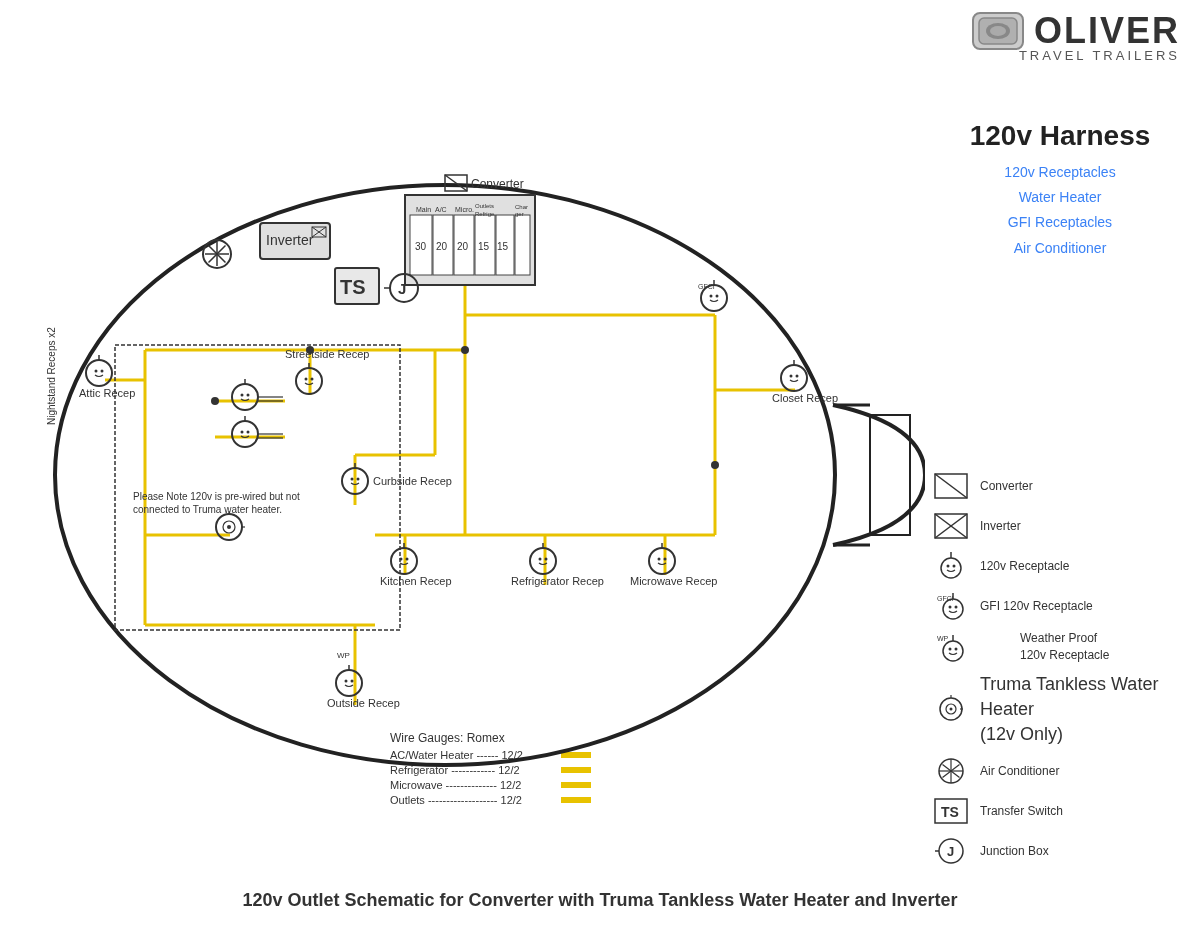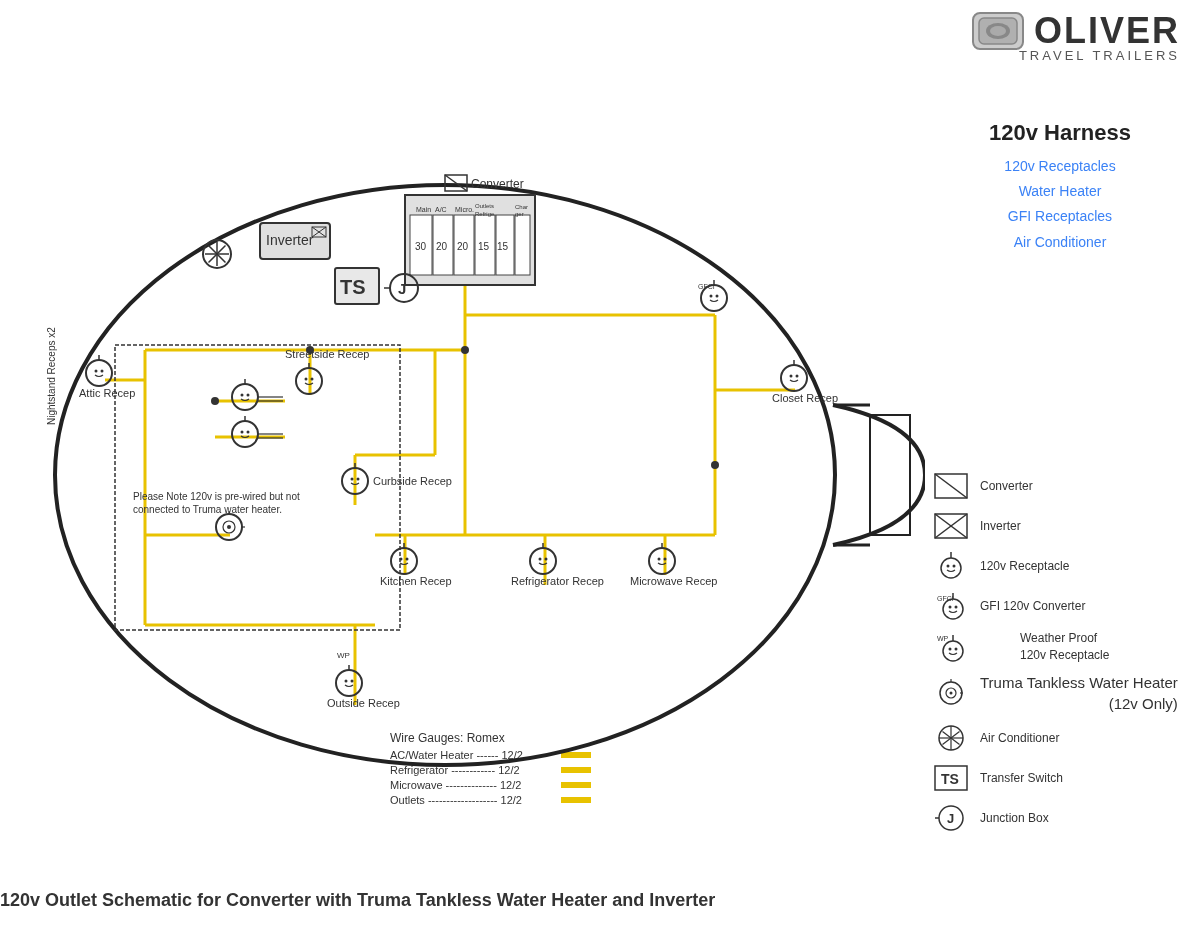--- a/index.html
+++ b/index.html
@@ -54,21 +54,21 @@
 
     
     #right-panel {
       position: absolute;
       top: 120px;
       right: 20px;
       width: 240px;
       text-align: center;
     }
     .harness-title {
-      font-size: 22px;
+      font-size: 28px;
       font-weight: bold;
       color: #222;
       margin-bottom: 8px;
     }
     .harness-items {
       font-size: 14px;
       color: #3b82f6;
       line-height: 1.8;
       margin-bottom: 20px;
     }
@@ -105,21 +105,21 @@
       flex-shrink: 0;
       margin-right: 8px;
     }
 
     
     #bottom-title {
       position: absolute;
       bottom: 18px;
       left: 0;
       right: 0;
-      text-align: left;
+      text-align: center;
       font-size: 18px;
       font-weight: bold;
       color: #333;
     }
 
     
     #wire-gauges {
       position: absolute;
       bottom: 120px;
       left: 390px;
@@ -211,21 +211,21 @@
     <div class="legend-icon">
       <svg width="36" height="32" viewBox="0 0 36 32">
         <circle cx="20" cy="19" r="10" fill="none" stroke="#333" stroke-width="1.5"></circle>
         <line x1="20" y1="9" x2="20" y2="3" stroke="#333" stroke-width="1.5"></line>
         <circle cx="17" cy="17" r="1.5" fill="#333"></circle>
         <circle cx="23" cy="17" r="1.5" fill="#333"></circle>
         <path d="M16 21 Q20 24 24 21" fill="none" stroke="#333" stroke-width="1.2"></path>
         <text x="4" y="11" font-size="7" fill="#333" font-family="Arial">GFCI</text>
       </svg>
     </div>
-    <span>GFI 120v Converter</span>
+    <span>GFI 120v Receptacle</span>
   </div>
 
   <div class="legend-item">
     <div class="legend-icon">
       <svg width="36" height="36" viewBox="0 0 36 36">
         <circle cx="20" cy="22" r="10" fill="none" stroke="#333" stroke-width="1.5"></circle>
         <line x1="20" y1="12" x2="20" y2="6" stroke="#333" stroke-width="1.5"></line>
         <circle cx="17" cy="20" r="1.5" fill="#333"></circle>
         <circle cx="23" cy="20" r="1.5" fill="#333"></circle>
         <path d="M16 24 Q20 27 24 24" fill="none" stroke="#333" stroke-width="1.2"></path>
@@ -238,21 +238,21 @@
   <div class="legend-item">
     <div class="legend-icon">
       <svg width="36" height="32" viewBox="0 0 36 32">
         <circle cx="18" cy="16" r="11" fill="none" stroke="#333" stroke-width="1.5"></circle>
         <circle cx="18" cy="16" r="5" fill="none" stroke="#333" stroke-width="1.2"></circle>
         <circle cx="18" cy="16" r="1.5" fill="#333"></circle>
         <line x1="18" y1="5" x2="18" y2="2" stroke="#333" stroke-width="1.2"></line>
         <line x1="27" y1="16" x2="30" y2="16" stroke="#333" stroke-width="1.2"></line>
       </svg>
     </div>
-    <div style="font-size:15px;line-height:1.4;text-align:right;">Truma Tankless Water Heater<br>(12v Only)</div>
+    <div style="font-size:18px;line-height:1.4;">Truma Tankless Water Heater<br>(12v Only)</div>
   </div>
 
   <div class="legend-item">
     <div class="legend-icon">
       <svg width="36" height="32" viewBox="0 0 36 32">
         <circle cx="18" cy="16" r="12" fill="none" stroke="#333" stroke-width="1.5"></circle>
         <line x1="18" y1="4" x2="18" y2="28" stroke="#333" stroke-width="1.2"></line>
         <line x1="6" y1="16" x2="30" y2="16" stroke="#333" stroke-width="1.2"></line>
         <line x1="9.5" y1="9.5" x2="26.5" y2="22.5" stroke="#333" stroke-width="1.2"></line>
         <line x1="26.5" y1="9.5" x2="9.5" y2="22.5" stroke="#333" stroke-width="1.2"></line>

